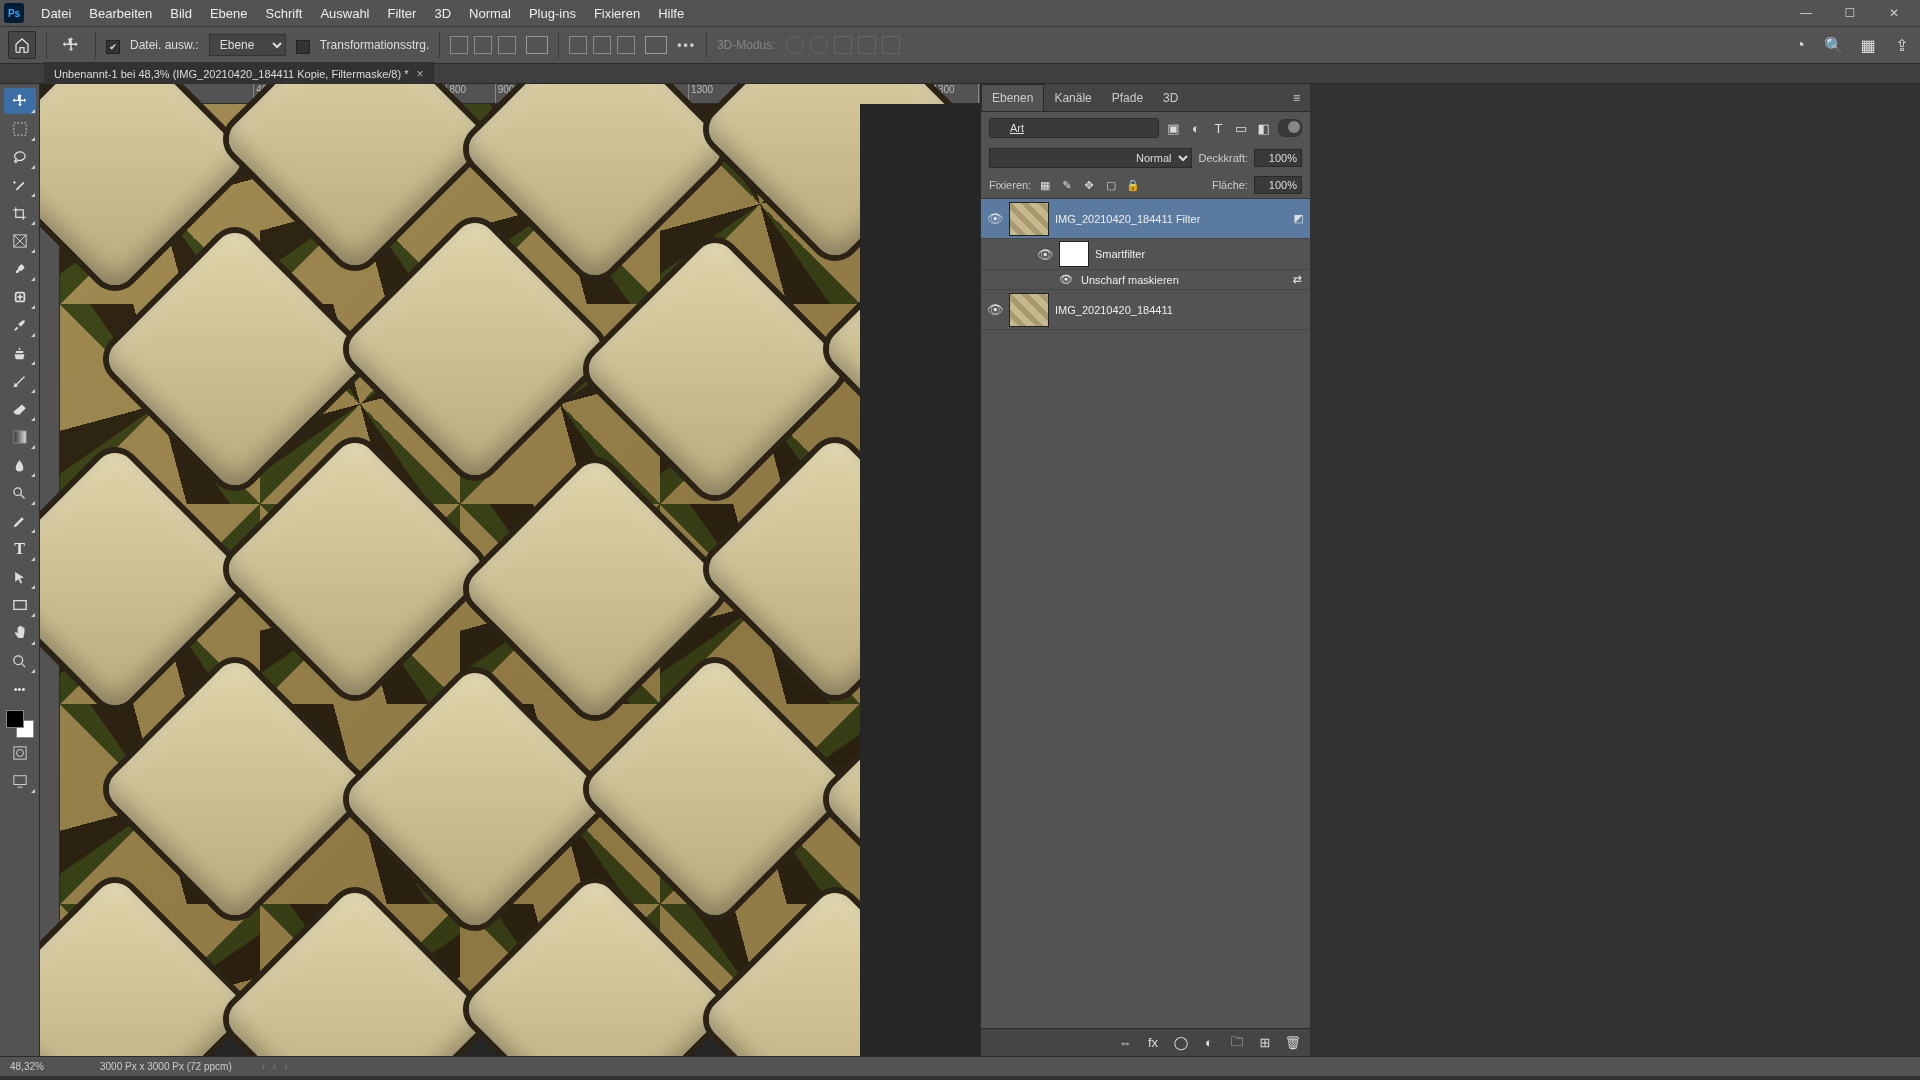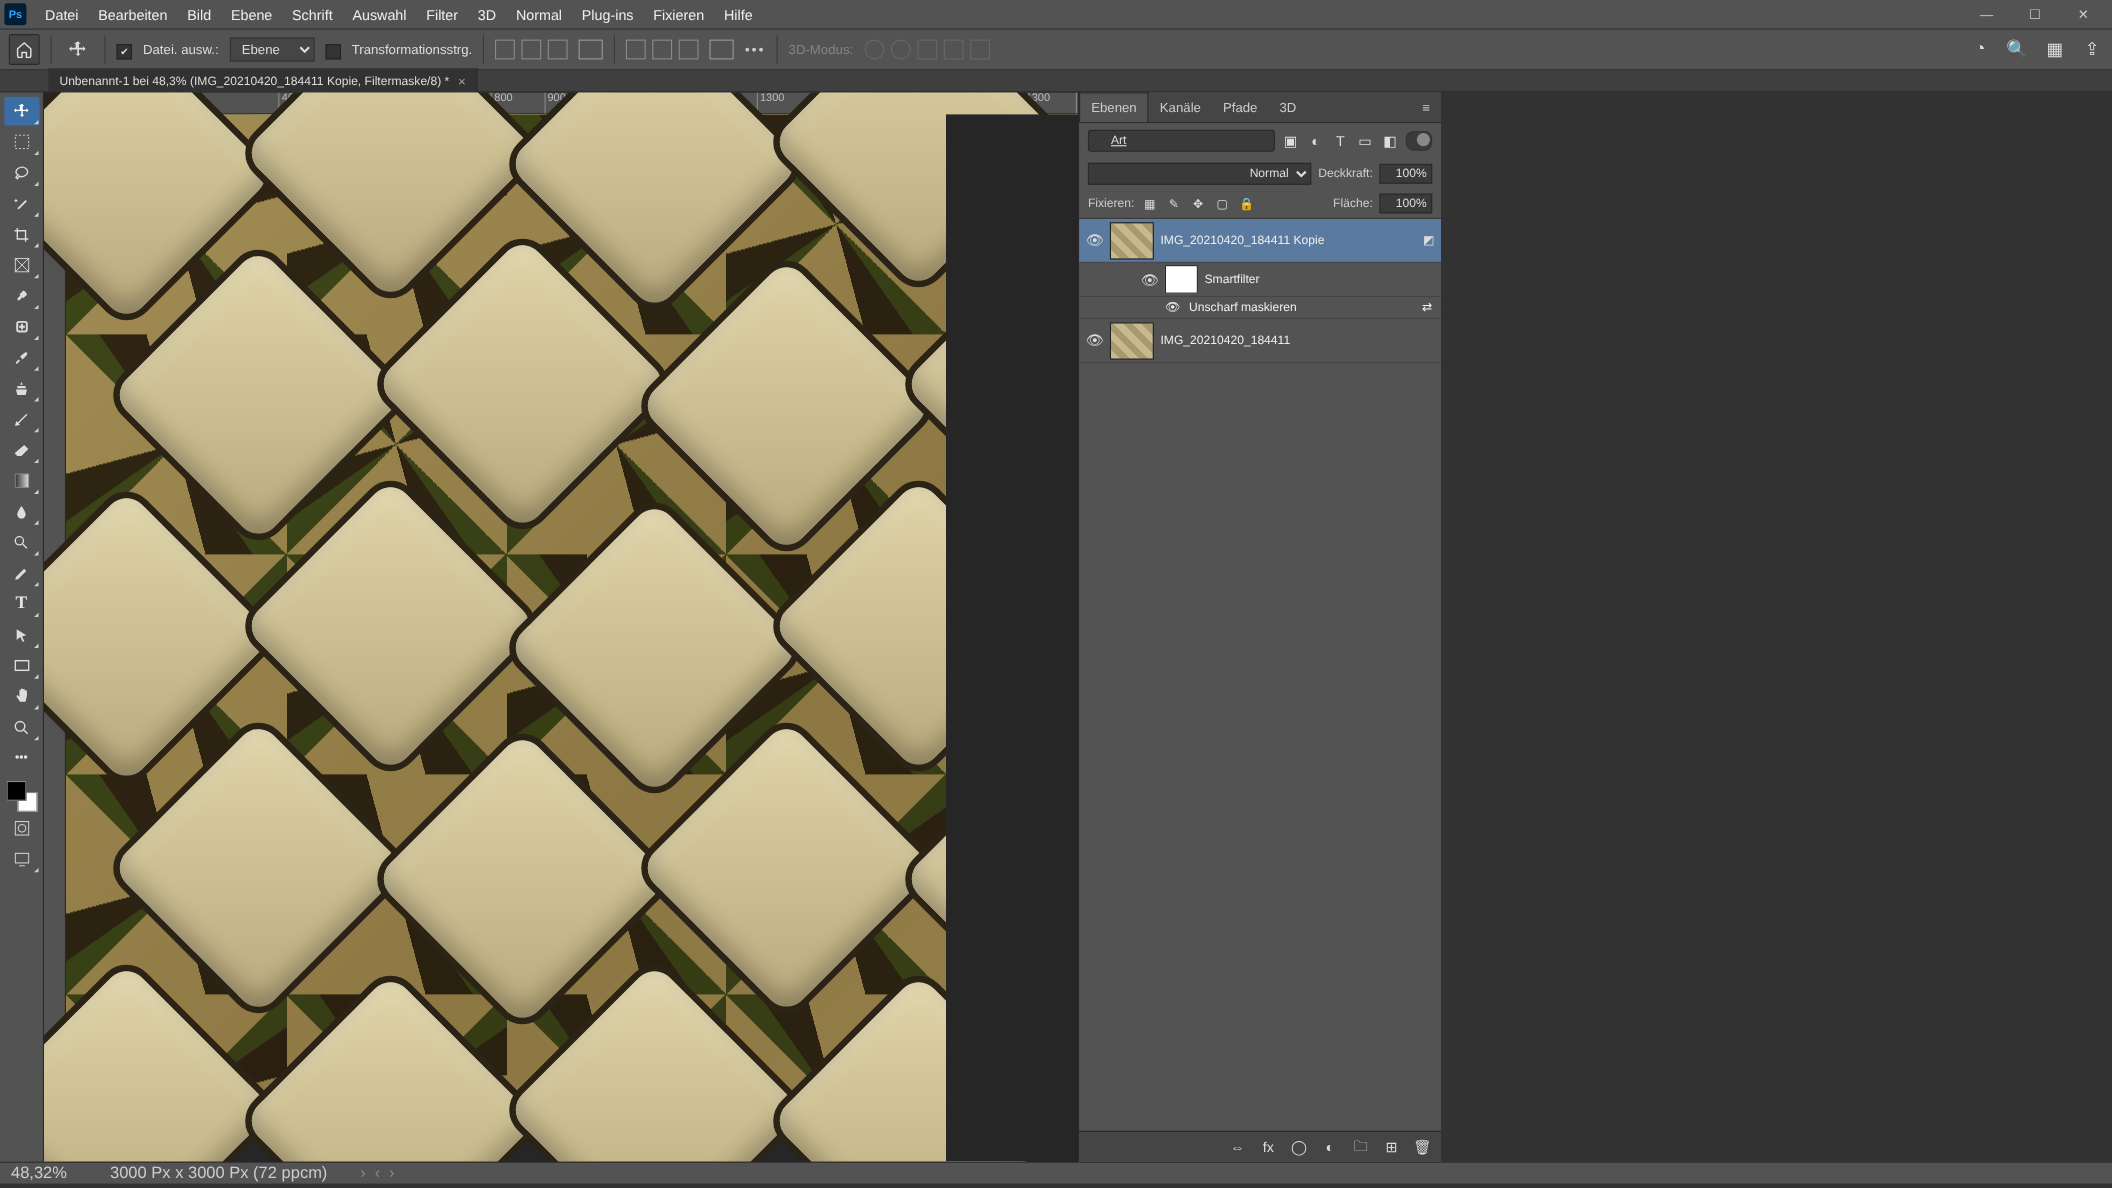--- a/index.html
+++ b/index.html
@@ -92,21 +92,21 @@
   .layer-row .link{font-size:11px;color:#ddd;}
   .sub-row{padding-left:56px;min-height:30px;}
   .sub-row .thumb{width:30px;height:26px;}
   .filter-line{display:flex;align-items:center;gap:6px;font-size:11px;color:#eee;padding:3px 8px 3px 78px;border-bottom:1px solid #454545;}
   .filter-line .eye{width:16px;}
 
   .panel-footer{height:28px;background:#454545;border-top:1px solid #2a2a2a;display:flex;align-items:center;justify-content:flex-end;gap:10px;padding:0 8px;}
   .panel-footer .fi{width:18px;height:18px;display:flex;align-items:center;justify-content:center;font-size:13px;color:#ddd;}
 
   
-  .statusbar{height:20px;background:#535353;border-top:1px solid #2a2a2a;display:flex;align-items:center;font-size:15px;color:#ccc;padding:0 10px;gap:20px;}
+  .statusbar{height:20px;background:#535353;border-top:1px solid #2a2a2a;display:flex;align-items:center;font-size:10px;color:#ccc;padding:0 10px;gap:20px;}
   .statusbar .sb-left{width:70px;}
   .statusbar .sb-info{}
   .statusbar .sb-nav{margin-left:10px;display:flex;gap:8px;}
   .statusbar .sb-nav span{color:#888;}
 </style>
 </head>
 <body>
 
 <div class="menubar">
   <div class="ps-icon">Ps</div>
@@ -451,21 +451,21 @@
           <div class="lk">🔒</div>
           <span style="flex:1"></span>
           <span>Fläche:</span>
           <input class="pct-input" value="100%" style="">
         </div>
 
         <div class="layers-list">
           <div class="layer-row selected">
             <div class="eye">👁</div>
             <div class="thumb"></div>
-            <div class="lname">IMG_20210420_184411 Kopie</div>
+            <div class="lname">IMG_20210420_184411 Filter</div>
             <div class="link">◩</div>
           </div>
           <div class="layer-row sub-row">
             <div class="eye">👁</div>
             <div class="thumb mask"></div>
             <div class="lname">Smartfilter</div>
           </div>
           <div class="filter-line">
             <div class="eye">👁</div>
             <span>Unscharf maskieren</span>

